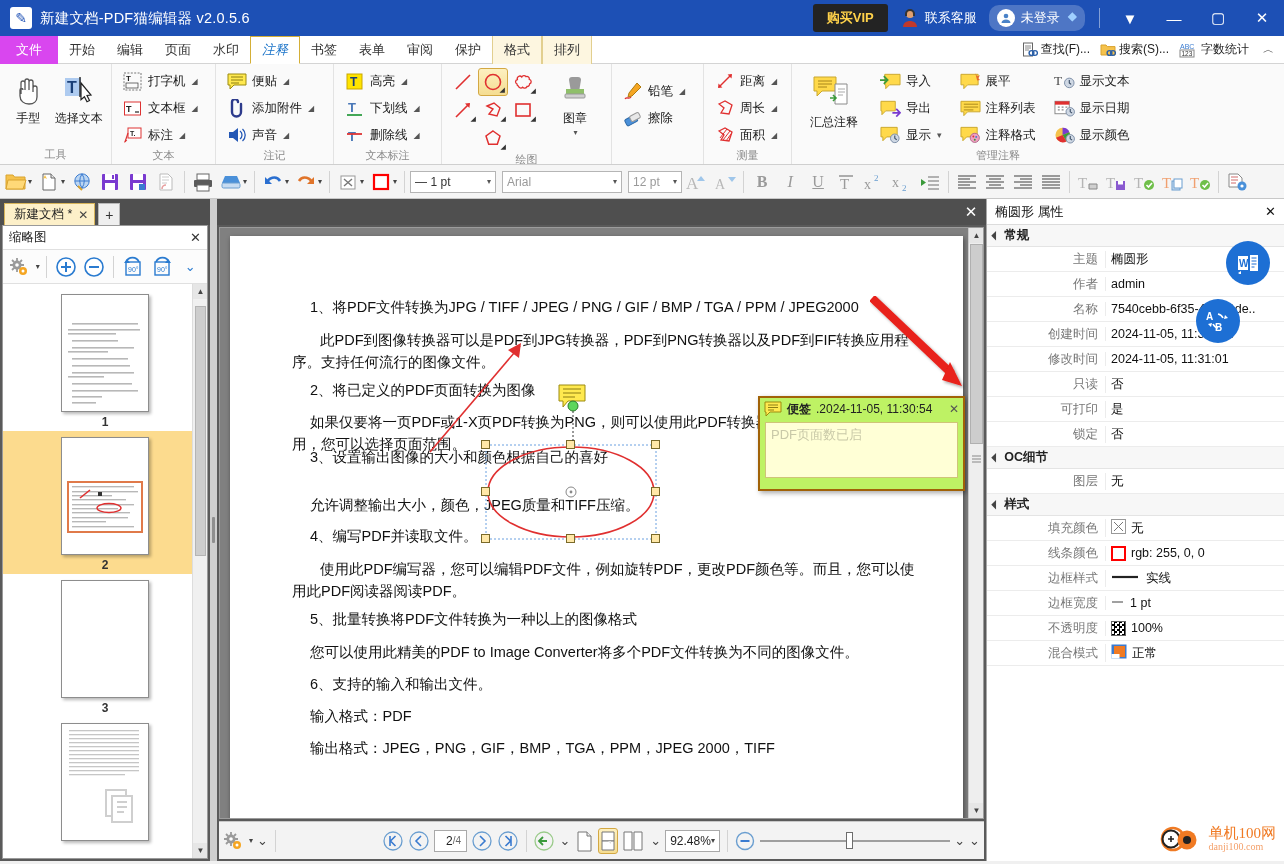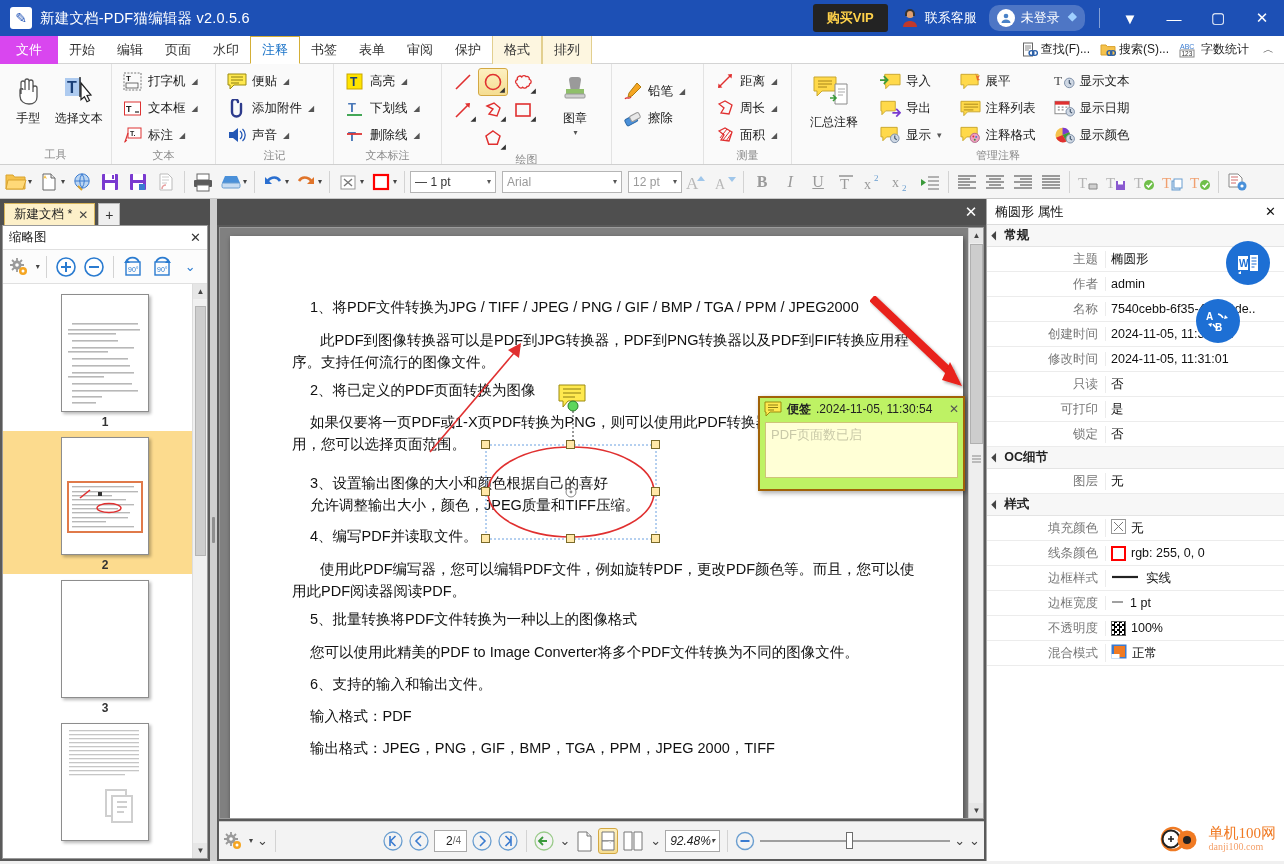--- a/index.html
+++ b/index.html
@@ -39,21 +39,21 @@
   .diamond{margin-left:8px;color:#9fd0ff;font-size:12px;}
   .tb-sep{width:1px;height:20px;background:rgba(255,255,255,.45);margin:0 8px;}
   .wbtn{width:44px;height:36px;display:flex;align-items:center;justify-content:center;color:#fff;font-size:15px;}
   
   .menubar{height:28px;background:#ffffff;display:flex;align-items:stretch;
     border-bottom:1px solid #d4d4d4; position:relative;}
   .mtab{padding:0 11px;display:flex;align-items:center;font-size:13px;color:#333;
     height:28px;}
   .mtab.file{background:#d946ef;color:#fff;padding:0 16px;}
   .mtab.active{background:#fff;color:#1a73c8;border:1px solid #d4af37;border-bottom:1px solid #fff;
-    margin-bottom:-1px;}
+    margin-bottom:-1px;font-style:italic;}
   .mtab.ctx{background:#fdf6e0;border-left:1px solid #e2cf8f;border-right:1px solid #e2cf8f;color:#333;}
   .menu-right{margin-left:auto;display:flex;align-items:center;padding-right:6px;gap:10px;}
   .mr-item{display:flex;align-items:center;font-size:12px;color:#222;gap:3px;}
   .mr-item svg{display:block;}
   
   .ribbon{height:101px;background:#fafafa;display:flex;border-bottom:1px solid #cfcfcf;
     position:relative;overflow:hidden;}
   .rgroup{display:flex;flex-direction:column;justify-content:space-between;
     padding:4px 6px 0 6px;border-right:1px solid #e3e3e3;height:101px;}
   .rgroup-body{display:flex;align-items:flex-start;gap:2px;flex:1;}
@@ -119,21 +119,21 @@
   .doc-vscroll{position:absolute;right:0;top:0;width:15px;height:100%;background:#eee;border-left:1px solid #c9c9c9;}
   .doc-vscroll .thumb{position:absolute;top:16px;left:1px;width:13px;height:200px;background:#cdcdcd;border:1px solid #b0b0b0;}
   .doc-vscroll .a{position:absolute;left:0;width:15px;height:15px;display:flex;align-items:center;justify-content:center;font-size:8px;color:#444;background:#e6e6e6;}
   
   .statusbar{height:38px;background:#f3f3f3;border-top:1px solid #c8c8c8;display:flex;align-items:center;
     margin:0 2px 2px 2px;padding:0 4px;gap:4px;}
   .sb-btn{width:26px;height:26px;display:flex;align-items:center;justify-content:center;}
   .pagebox{width:96px;height:22px;border:1px solid #a9a9a9;background:#fff;display:flex;align-items:center;
     justify-content:flex-end;padding-right:5px;font-size:12px;color:#222;}
   .zoombox{width:92px;height:22px;border:1px solid #a9a9a9;background:#fff;display:flex;align-items:center;
-    padding:0 4px;font-size:12px;color:#222;font-style:italic;}
+    padding:0 4px;font-size:12px;color:#222;}
   .zslider{flex:0 0 auto;width:190px;height:20px;position:relative;display:flex;align-items:center;}
   .zslider .track{position:absolute;left:0;right:0;height:2px;background:#9f9f9f;}
   .zslider .knob{position:absolute;left:86px;width:7px;height:17px;background:#fff;border:1px solid #6d6d6d;}
   
   .propwrap{width:298px;background:#fff;border-left:1px solid #a8a8a8;display:flex;flex-direction:column;}
   .prop-head{height:26px;display:flex;align-items:center;padding:0 8px;font-size:13px;color:#111;
     border-bottom:1px solid #dcdcdc;}
   .prop-head .x{margin-left:auto;font-size:13px;}
   .sect{height:22px;display:flex;align-items:center;gap:5px;padding-left:6px;background:#f7f7f7;
     border-bottom:1px solid #e4e4e4;font-size:12.5px;font-weight:bold;color:#222;}
@@ -994,21 +994,21 @@
       <div class="close-pane">✕</div>
     </div>
     <div class="docviewer">
       <div class="page">
         <div class="ptext" style="left:80px;top:62px;">1、将PDF文件转换为JPG / TIFF / JPEG / PNG / GIF / BMP / TGA / PPM / JPEG2000</div>
         <div class="ptext" style="left:90px;top:95px;">此PDF到图像转换器可以是PDF到JPG转换器，PDF到PNG转换器以及PDF到FIF转换应用程</div>
         <div class="ptext" style="left:62px;top:117px;">序。支持任何流行的图像文件。</div>
         <div class="ptext" style="left:80px;top:145px;">2、将已定义的PDF页面转换为图像</div>
         <div class="ptext" style="left:80px;top:177px;">如果仅要将一页PDF或1-X页PDF转换为PNG，则可以使用此PDF转换器。</div>
         <div class="ptext" style="left:62px;top:199px;">用，您可以选择页面范围。</div>
-        <div class="ptext" style="left:80px;top:238px;">3、设置输出图像的大小和颜色根据自己的喜好</div>
+        <div class="ptext" style="left:80px;top:212px;">3、设置输出图像的大小和颜色根据自己的喜好</div>
         <div class="ptext" style="left:80px;top:260px;">允许调整输出大小，颜色，JPEG质量和TIFF压缩。</div>
         <div class="ptext" style="left:80px;top:291px;">4、编写PDF并读取文件。</div>
         <div class="ptext" style="left:90px;top:324px;">使用此PDF编写器，您可以编辑PDF文件，例如旋转PDF，更改PDF颜色等。而且，您可以使</div>
         <div class="ptext" style="left:62px;top:346px;">用此PDF阅读器阅读PDF。</div>
         <div class="ptext" style="left:80px;top:374px;">5、批量转换将PDF文件转换为一种以上的图像格式</div>
         <div class="ptext" style="left:80px;top:407px;">您可以使用此精美的PDF to Image Converter将多个PDF文件转换为不同的图像文件。</div>
         <div class="ptext" style="left:80px;top:439px;">6、支持的输入和输出文件。</div>
         <div class="ptext" style="left:80px;top:471px;">输入格式：PDF</div>
         <div class="ptext" style="left:80px;top:503px;">输出格式：JPEG，PNG，GIF，BMP，TGA，PPM，JPEG 2000，TIFF</div>
 

